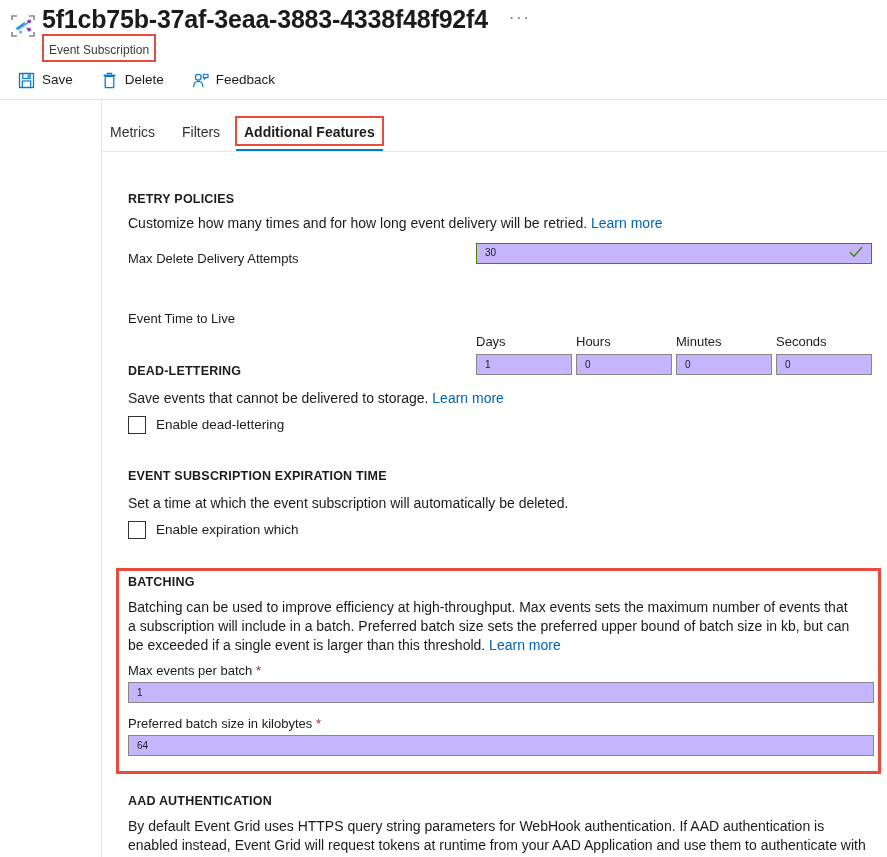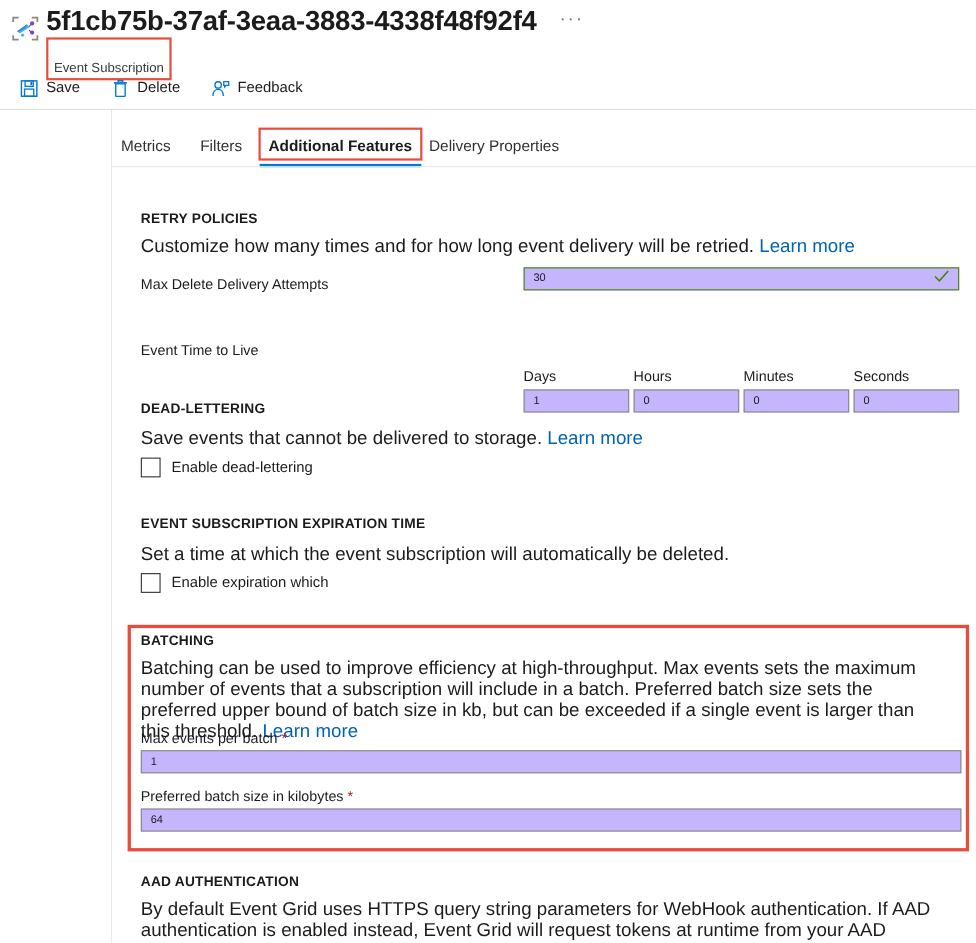--- a/index.html
+++ b/index.html
@@ -62,21 +62,21 @@
     user-select: none;
   }
   .subtitle-wrap {
     position: absolute;
     left: 42px; top: 34px;
   }
   .subtitle {
     display: inline-block;
     font-size: 12px;
     color: #3b3b3b;
-    padding: 18px 5px 3px 5px;
+    padding: 7px 5px 3px 5px;
     border: 2px solid #e74c3c;
     line-height: 14px;
     white-space: nowrap;
   }
 
   
   .cmdbar {
     position: absolute;
     left: 14px; top: 68px;
     display: flex;
@@ -169,21 +169,21 @@
   .section { position: absolute; left: 26px; }
   .sec-title {
     font-size: 12.5px;
     font-weight: 700;
     color: #1b1b1b;
     letter-spacing: 0.2px;
     text-transform: uppercase;
     white-space: nowrap;
   }
   .sec-desc {
-    font-size: 17px;
+    font-size: 14px;
     color: #1b1b1b;
     line-height: 19px;
   }
   .link {
     color: #0063b1;
     text-decoration: none;
     cursor: pointer;
   }
 
   .field-label {
@@ -326,23 +326,20 @@
     <div class="tab" style="left:6px;">
       <span>Metrics</span>
     </div>
     <div class="tab" style="left:78px;">
       <span>Filters</span>
     </div>
     <div class="tab active" style="left:140px;">
       <span>Additional Features</span>
       <span class="tab-box"></span>
       <span class="tab-underline"></span>
-    </div>
-    <div class="tab" style="left:286px;">
-      <span>Delivery Properties</span>
     </div>
   </div>
   <div class="tabs-baseline"></div>
 
   <div class="body">
 
     <div class="section">
       <div class="sec-title" style="position:absolute; left:0; top:40px;">RETRY POLICIES</div>
 
       <div class="sec-desc" style="position:absolute; left:0; top:62px; width:740px;">

